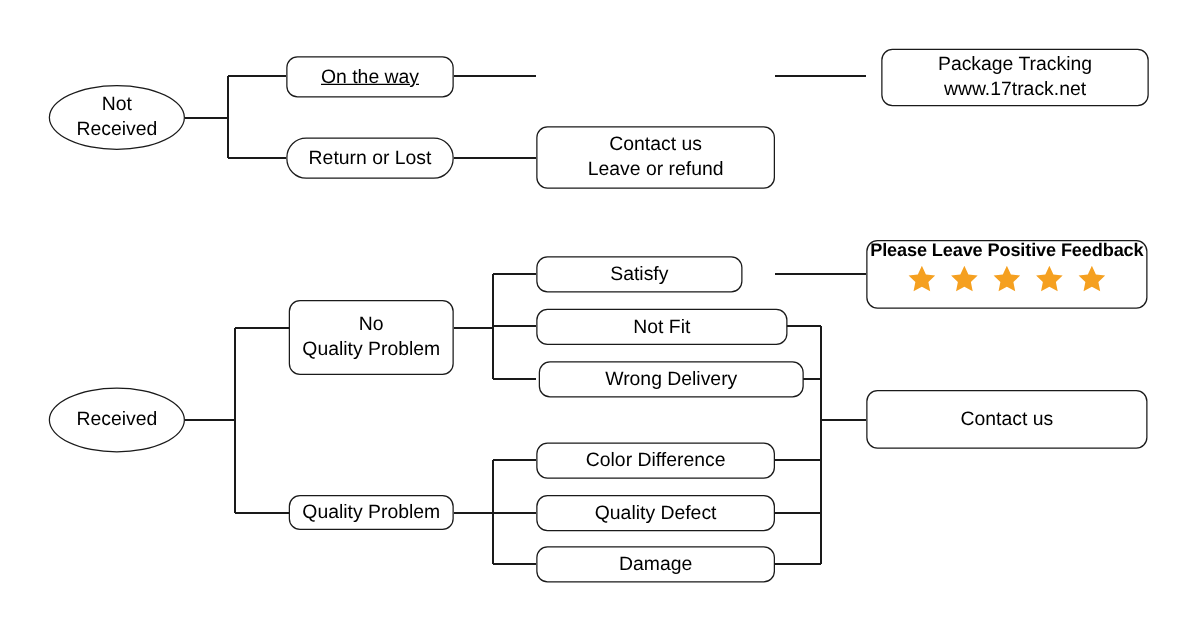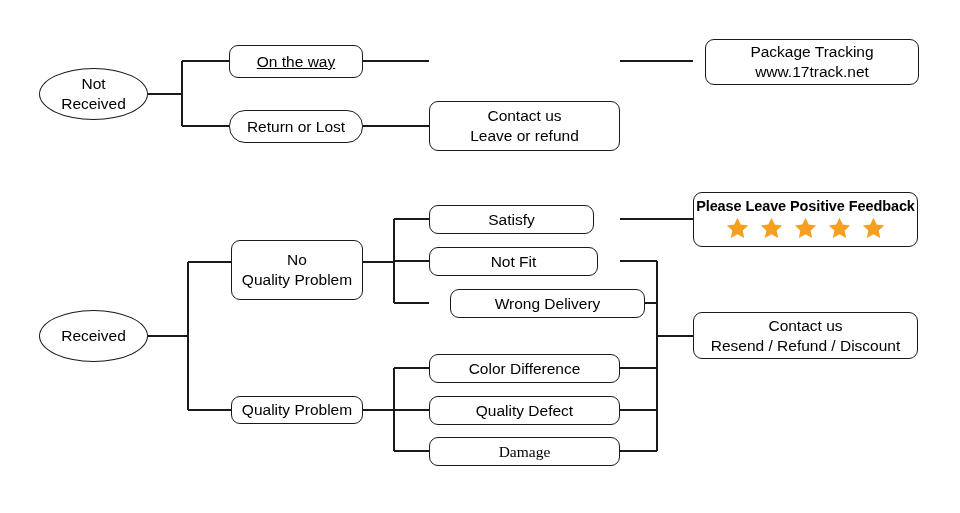--- a/index.html
+++ b/index.html
@@ -50,21 +50,20 @@
   }
   .feedback {
     position: absolute;
     box-sizing: border-box;
     background: #ffffff;
     border: 1.4px solid #1a1a1a;
     border-radius: 9px;
     display: flex;
     flex-direction: column;
     align-items: center;
-    justify-content: center;
     z-index: 2;
   }
   .feedback-title {
     font-size: 14.5px;
     color: #000000;
     font-weight: 600;
     letter-spacing: -0.1px;
     margin-bottom: 2px;
   }
   .stars {
@@ -159,37 +158,37 @@
   </div>
 
   <div class="node" style="left:231px; top:396px; width:132px; height:28px;">
     <span>Quality Problem</span>
   </div>
 
   <div class="node" style="left:429px; top:205px; width:165px; height:29px;">
     <span>Satisfy</span>
   </div>
 
-  <div class="node" style="left:429px; top:247px; width:169px; height:29px;">
+  <div class="node" style="left:429px; top:247px; width:201px; height:29px;">
     <span>Not Fit</span>
   </div>
 
-  <div class="node" style="left:450px; top:289px; width:195px; height:29px;">
+  <div class="node" style="left:431px; top:289px; width:212px; height:29px;">
     <span>Wrong Delivery</span>
   </div>
 
   <div class="node" style="left:429px; top:354px; width:191px; height:29px;">
     <span>Color Difference</span>
   </div>
 
   <div class="node" style="left:429px; top:396px; width:191px; height:29px;">
     <span>Quality Defect</span>
   </div>
 
-  <div class="node" style="left:429px; top:437px; width:191px; height:29px;font-family:Liberation Serif, serif;">
+  <div class="node" style="left:429px; top:437px; width:191px; height:29px;">
     <span>Damage</span>
   </div>
 
   <div class="feedback" style="left:693px; top:192px; width:225px; height:55px;">
     <div class="feedback-title">Please Leave Positive Feedback</div>
     <div class="stars">
       <svg class="star" viewBox="0 0 24 24">
         <path fill="#F5A020" d="M12 1.6l3.1 6.6 7.1.9-5.2 4.9 1.4 7.1L12 17.6 5.6 21.1 7 14 1.8 9.1l7.1-.9z"></path>
       </svg>
       <svg class="star" viewBox="0 0 24 24">
@@ -202,16 +201,15 @@
         <path fill="#F5A020" d="M12 1.6l3.1 6.6 7.1.9-5.2 4.9 1.4 7.1L12 17.6 5.6 21.1 7 14 1.8 9.1l7.1-.9z"></path>
       </svg>
       <svg class="star" viewBox="0 0 24 24">
         <path fill="#F5A020" d="M12 1.6l3.1 6.6 7.1.9-5.2 4.9 1.4 7.1L12 17.6 5.6 21.1 7 14 1.8 9.1l7.1-.9z"></path>
       </svg>
     </div>
   </div>
 
   <div class="node" style="left:693px; top:312px; width:225px; height:47px;">
     <span>Contact us</span>
-    <span class="line2">Resend / Refund / Discount</span>
   </div>
 
 </div>
 
 </body></html>

